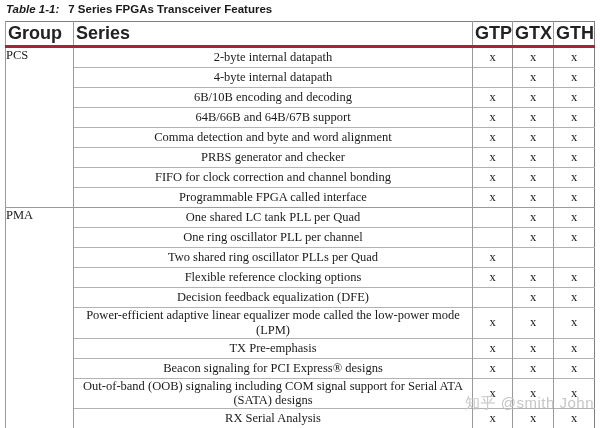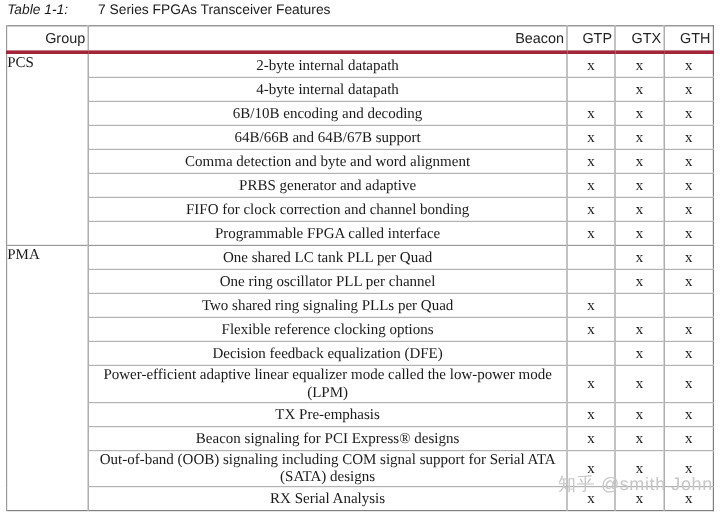--- a/index.html
+++ b/index.html
@@ -18,41 +18,41 @@
     overflow: hidden;
     font-family: "Liberation Sans", sans-serif;
     color: var(--text);
   }
   .title-line {
     position: absolute;
     left: 6px; top: 3px;
     font-size: 11.5px;
     white-space: nowrap;
   }
-  .title-label { font-style: italic; font-weight: normal; margin-right: 25px; }
-  .title-text { font-weight: normal; }
+  .title-label { font-style: italic; font-weight: bold; margin-right: 9px; }
+  .title-text { font-weight: bold; }
 
   table.features {
     position: absolute;
     left: 5px; top: 21px;
     width: 589px;
     border-collapse: collapse;
     table-layout: fixed;
     border: 1px solid var(--grid-outer);
   }
   table.features th, table.features td {
     border-left: 1px solid var(--grid-mid);
     overflow: hidden;
   }
   table.features th {
     font-family: "Liberation Sans", sans-serif;
-    font-weight: normal;
-    font-size: 12px;
+    font-weight: bold;
+    font-size: 18px;
     height: 18px;
-    text-align: right;
+    text-align: left;
     padding: 1px 2px;
     border-bottom: 3px solid var(--accent);
     color: #222;
   }
   table.features td {
     font-family: "Liberation Serif", serif;
     font-size: 12.5px;
     height: 19px;
     border-top: 1px solid var(--grid-inner);
     padding: 0;
@@ -92,21 +92,21 @@
   <colgroup>
     <col style="width:68px">
     <col style="width:399px">
     <col style="width:40px">
     <col style="width:41px">
     <col style="width:41px">
   </colgroup>
   <thead>
     <tr>
       <th>Group</th>
-      <th>Beacon</th>
+      <th>Series</th>
       <th>GTP</th>
       <th>GTX</th>
       <th>GTH</th>
     </tr>
   </thead>
   <tbody>
       <tr>
         <td class="group-cell" rowspan="8">PCS</td>
         <td class="feature-cell">2-byte internal datapath</td>
         <td class="mark-cell">x</td>
@@ -131,21 +131,21 @@
         <td class="mark-cell">x</td>
         <td class="mark-cell">x</td>
       </tr>
       <tr>
         <td class="feature-cell">Comma detection and byte and word alignment</td>
         <td class="mark-cell">x</td>
         <td class="mark-cell">x</td>
         <td class="mark-cell">x</td>
       </tr>
       <tr>
-        <td class="feature-cell">PRBS generator and adaptive</td>
+        <td class="feature-cell">PRBS generator and checker</td>
         <td class="mark-cell">x</td>
         <td class="mark-cell">x</td>
         <td class="mark-cell">x</td>
       </tr>
       <tr>
         <td class="feature-cell">FIFO for clock correction and channel bonding</td>
         <td class="mark-cell">x</td>
         <td class="mark-cell">x</td>
         <td class="mark-cell">x</td>
       </tr>
@@ -162,21 +162,21 @@
         <td class="mark-cell">x</td>
         <td class="mark-cell">x</td>
       </tr>
       <tr>
         <td class="feature-cell">One ring oscillator PLL per channel</td>
         <td class="mark-cell"></td>
         <td class="mark-cell">x</td>
         <td class="mark-cell">x</td>
       </tr>
       <tr>
-        <td class="feature-cell">Two shared ring signaling PLLs per Quad</td>
+        <td class="feature-cell">Two shared ring oscillator PLLs per Quad</td>
         <td class="mark-cell">x</td>
         <td class="mark-cell"></td>
         <td class="mark-cell"></td>
       </tr>
       <tr>
         <td class="feature-cell">Flexible reference clocking options</td>
         <td class="mark-cell">x</td>
         <td class="mark-cell">x</td>
         <td class="mark-cell">x</td>
       </tr>

